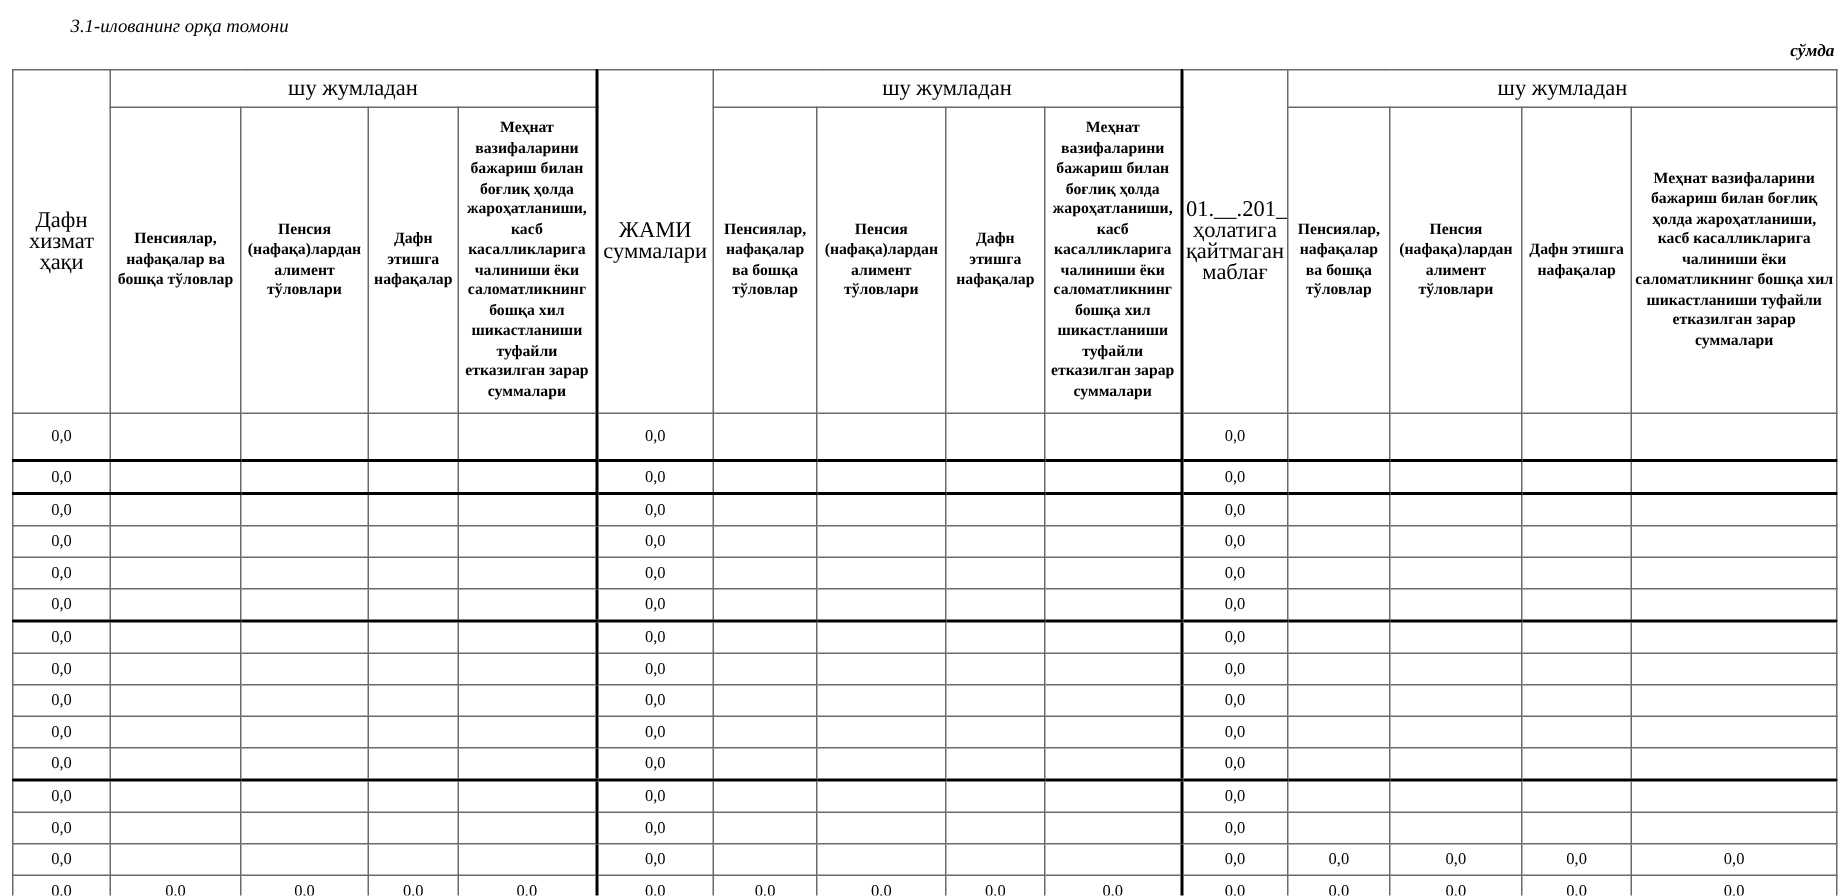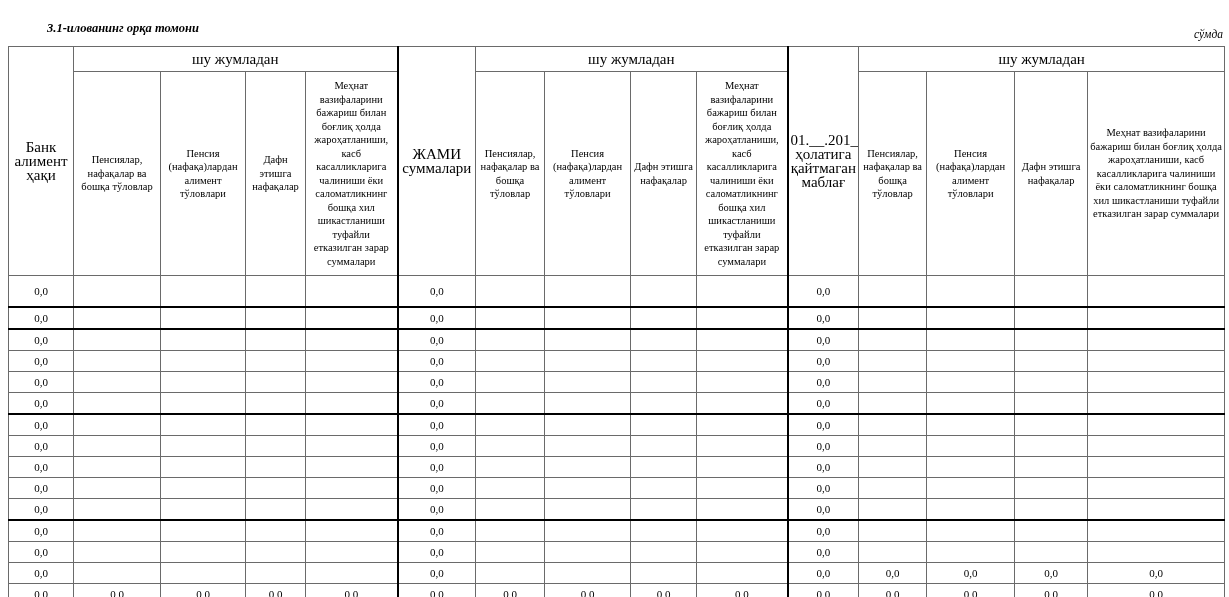--- a/index.html
+++ b/index.html
@@ -1,38 +1,38 @@
 <!DOCTYPE html>
 <html><head>
 <meta charset="utf-8">
 <style>
   html, body { margin: 0; padding: 0; background: #ffffff; }
   body {
     width: 1229px; height: 597px; position: relative; overflow: hidden;
     font-family: "Liberation Serif", "DejaVu Serif", serif; color: #000;
   }
   .page-title {
-    position: absolute; left: 47px; top: 21px;
-    font-size: 12.5px; font-weight: bold; font-style: italic;
+    position: absolute; left: 47px; top: 10px;
+    font-size: 12.5px; font-weight: normal; font-style: italic;
   }
   .sum-note {
     position: absolute; right: 6px; top: 28px;
-    font-size: 11.5px; font-style: italic;
+    font-size: 11.5px; font-style: italic; font-weight: bold;
   }
   table.report {
     position: absolute; left: 8px; top: 46px;
     width: 1216px; border-collapse: collapse; table-layout: fixed;
   }
   table.report th, table.report td {
     border: 1px solid #6a6a6a; padding: 0 2px;
     font-weight: normal; vertical-align: middle; text-align: center;
     overflow: hidden;
   }
   tr.group-row th { height: 24px; font-size: 15px; }
-  tr.sub-row th { height: 203px; font-size: 10.5px; line-height: 13.5px; }
+  tr.sub-row th { height: 203px; font-size: 10.5px; line-height: 13.5px; font-weight: bold; }
   th.big-head { font-weight: bold; font-size: 11px; line-height: 14px; }
   tbody td {
     height: 20px; font-size: 11px; font-weight: bold;
     text-align: right; padding-right: 7px; line-height: 12px;
   }
   tbody tr.first td { height: 30px; }
   tbody td.plain { font-weight: normal; }
   .thick-b { border-bottom: 2px solid #000 !important; }
   .thick-l { border-left: 2px solid #000 !important; margin-top: 24px; }
   table.report { border-bottom: 2px solid #000; }
@@ -56,21 +56,21 @@
       <col style="width:66px">
       <col style="width:91px">
     <col style="width:71px">
       <col style="width:68px">
       <col style="width:88px">
       <col style="width:73px">
       <col style="width:137px">
   </colgroup>
   <thead>
     <tr class="group-row">
-      <th rowspan="2" class="big-head">Банк алимент ҳақи</th>
+      <th rowspan="2" class="big-head">Дафн хизмат ҳақи</th>
       <th colspan="4">шу жумладан</th>
       <th rowspan="2" class="big-head thick-l">ЖАМИ суммалари</th>
       <th colspan="4">шу жумладан</th>
       <th rowspan="2" class="big-head thick-l">01.__.201___ ҳолатига қайтмаган маблағ</th>
       <th colspan="4">шу жумладан</th>
     </tr>
     <tr class="sub-row">
       <th>Пенсиялар, нафақалар ва бошқа тўловлар</th>
       <th>Пенсия (нафақа)лардан алимент тўловлари</th>
       <th>Дафн этишга нафақалар</th>

